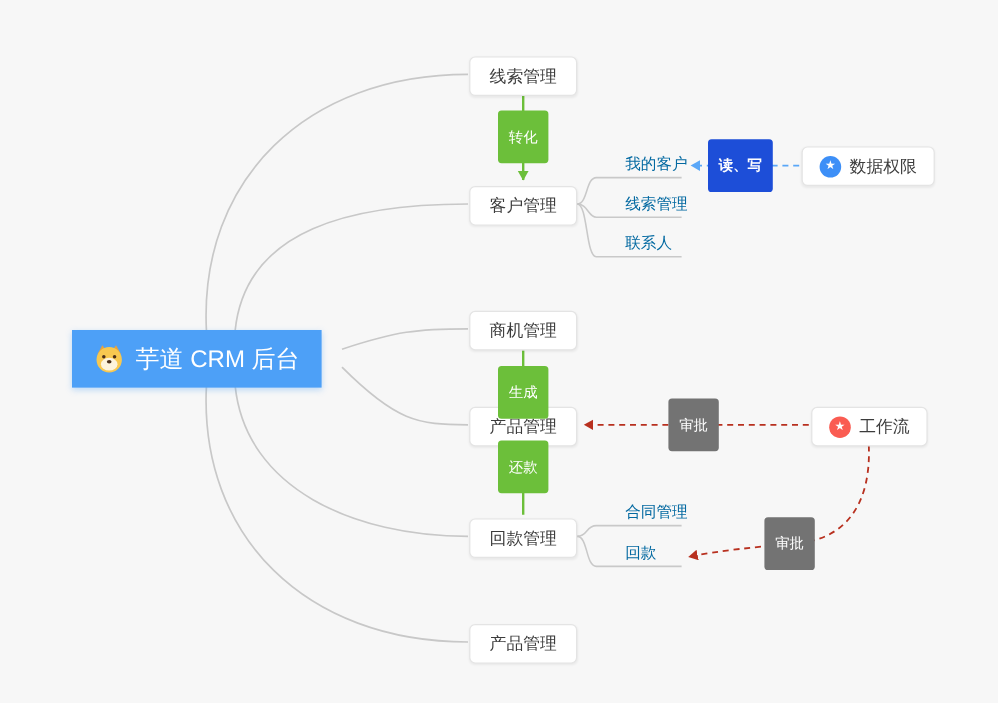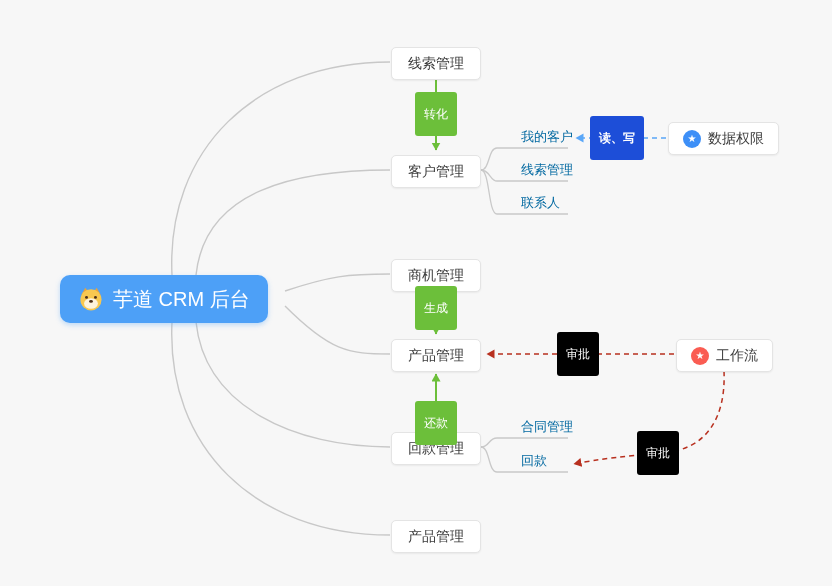--- a/index.html
+++ b/index.html
@@ -10,32 +10,32 @@
     position:absolute;height:33px;display:flex;align-items:center;justify-content:center;
     background:#fff;border:1px solid #e4e4e4;border-radius:5px;
     box-shadow:0 1px 2px rgba(0,0,0,.06);
     font-size:14px;color:#3c3c3c;box-sizing:border-box;
   }
   .node.main{left:391px;width:90px;}
   .node.side{gap:7px;}
 
   .root-node{
     position:absolute;left:60px;top:275px;height:48px;display:flex;align-items:center;gap:9px;
-    background:#4da0f7;border-radius:10px;color:#fff;font-size:20px;font-weight:500;
+    background:#4da0f7;border-radius:0;color:#fff;font-size:20px;font-weight:500;
     padding:0 18px;box-shadow:0 2px 5px rgba(77,160,247,.35);
   }
   .root-node .logo{display:flex;align-items:center;}
 
   .edge-label{
     position:absolute;transform:translate(-50%,-50%);
     color:#fff;font-size:12px;line-height:1;padding:16px 9px;border-radius:3px;white-space:nowrap;
   }
   .edge-label.green{background:#6cbf3a;}
   .edge-label.blue{background:#1d4ed8;font-weight:bold;}
-  .edge-label.red{background:#000000;}
+  .edge-label.red{background:#737373;}
 
   .sub-node{
     position:absolute;left:521px;font-size:13px;color:#0369a1;line-height:16px;white-space:nowrap;
   }
 
   .star{
     display:inline-flex;width:18px;height:18px;border-radius:50%;
     align-items:center;justify-content:center;color:#fff;font-size:10px;line-height:1;
   }
   .star.blue-bg{background:#3d8ff7;}
@@ -119,19 +119,19 @@
     <span>工作流</span>
   </div>
 
   <div class="sub-node" style="top:129px">我的客户</div>
   <div class="sub-node" style="top:162px">线索管理</div>
   <div class="sub-node" style="top:195px">联系人</div>
   <div class="sub-node" style="top:419px">合同管理</div>
   <div class="sub-node" style="top:453px">回款</div>
 
   <div class="edge-label green" style="left:436px;top:114px">转化</div>
-  <div class="edge-label green" style="left:436px;top:308px">生成</div>
-  <div class="edge-label green" style="left:436px;top:423px">还款</div>
+  <div class="edge-label green" style="left:436px;top:327px">生成</div>
+  <div class="edge-label green" style="left:436px;top:389px">还款</div>
   <div class="edge-label blue" style="left:617px;top:138px">读、写</div>
   <div class="edge-label red" style="left:578px;top:354px">审批</div>
   <div class="edge-label red" style="left:658px;top:453px">审批</div>
 
 </div>
 
 </body></html>

